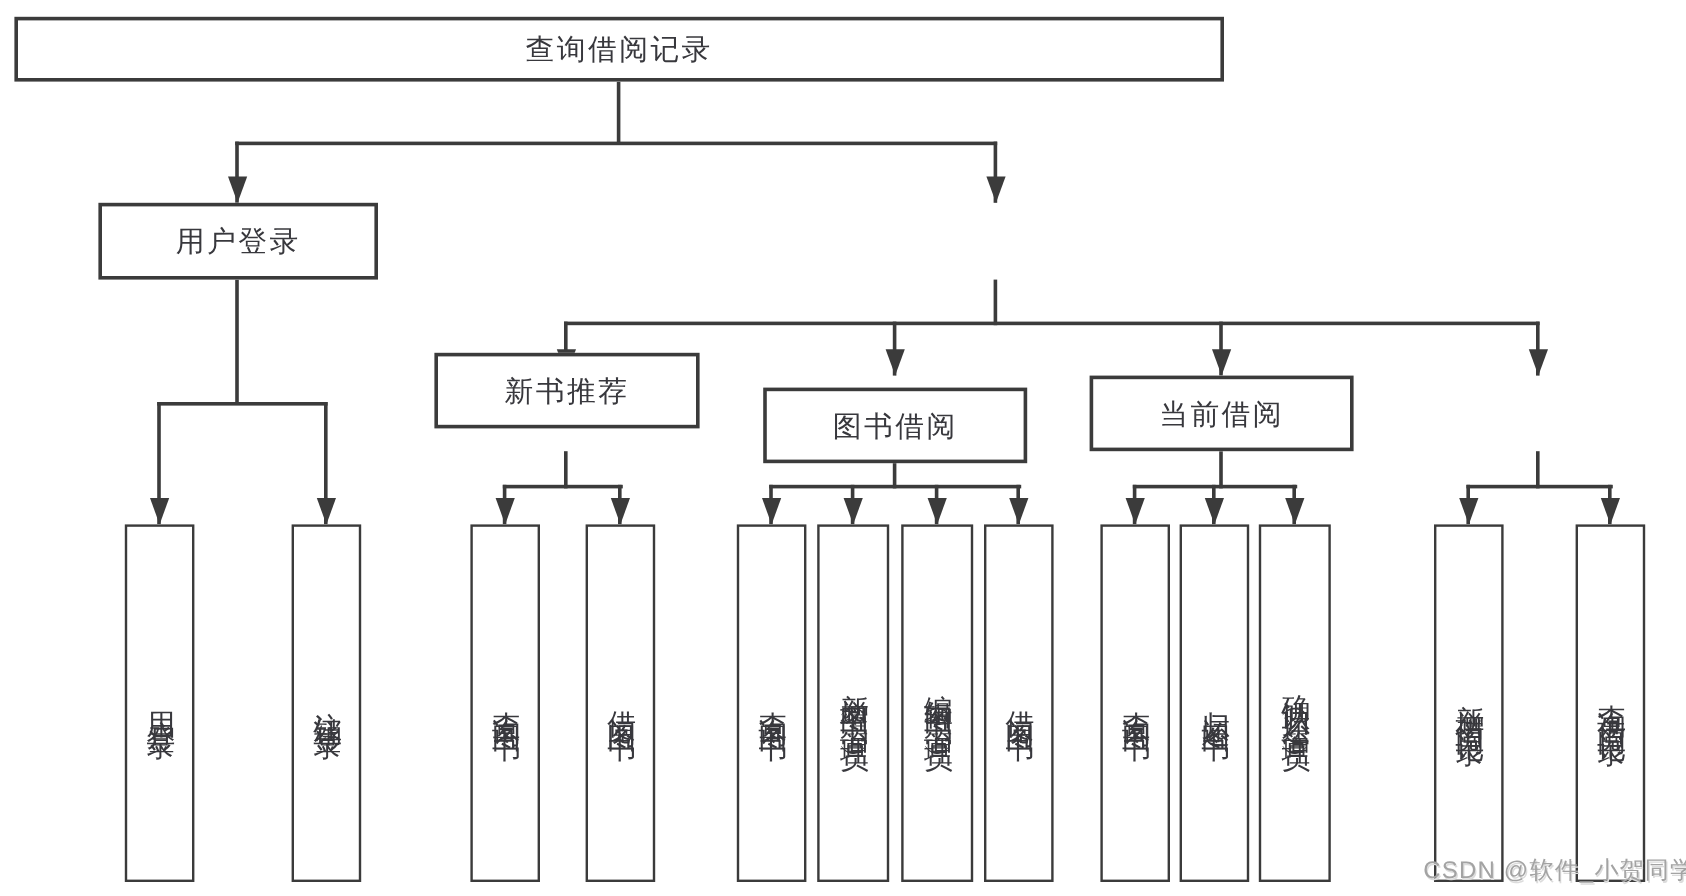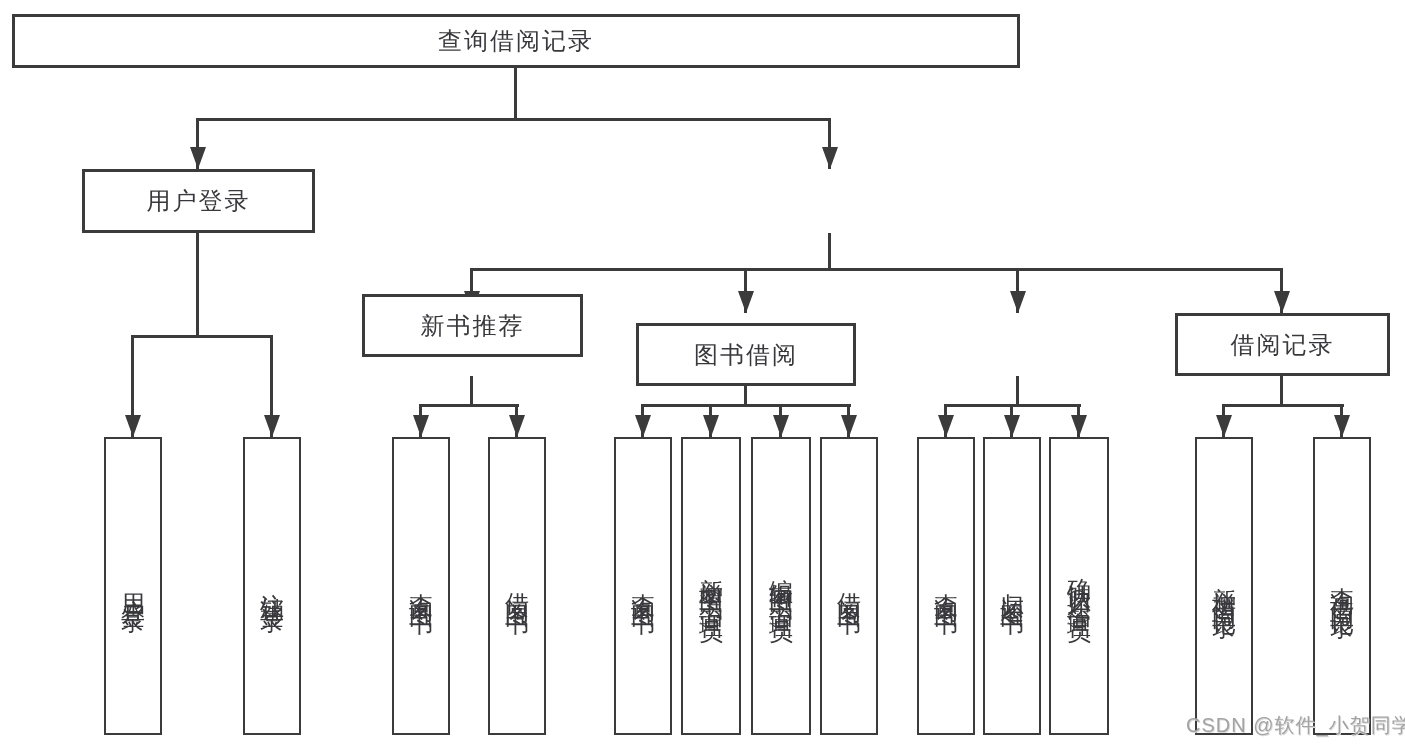--- a/index.html
+++ b/index.html
@@ -61,21 +61,21 @@
 <body>
 
 <div class="canvas">
 
   <div class="node h" style="left:12px; top:14px; width:1008px; height:54px;">查询借阅记录</div>
 
   <div class="node h" style="left:82px; top:169px; width:233px; height:64px;">用户登录</div>
 
   <div class="node h" style="left:362px; top:294px; width:221px; height:63px;">新书推荐</div>
   <div class="node h" style="left:636px; top:323px; width:220px; height:63px;">图书借阅</div>
-  <div class="node h" style="left:1175px; top:313px; width:215px; height:63px;">借阅记录</div>
+  <div class="node h" style="left:908px; top:313px; width:220px; height:63px;">当前借阅</div>
 
   <div class="node v" style="left:104px; top:437px; width:58px; height:298px;">用户登录</div>
   <div class="node v" style="left:243px; top:437px; width:58px; height:298px;">注销登录</div>
 
   <div class="node v" style="left:392px; top:437px; width:58px; height:298px;">查询图书</div>
   <div class="node v" style="left:488px; top:437px; width:58px; height:298px;">借阅图书</div>
 
   <div class="node v" style="left:614px; top:437px; width:58px; height:298px;">查询图书</div>
   <div class="node v" style="left:681px; top:437px; width:60px; height:298px;">新增图书（管理员）</div>
   <div class="node v" style="left:751px; top:437px; width:60px; height:298px;">编辑图书（管理员）</div>

